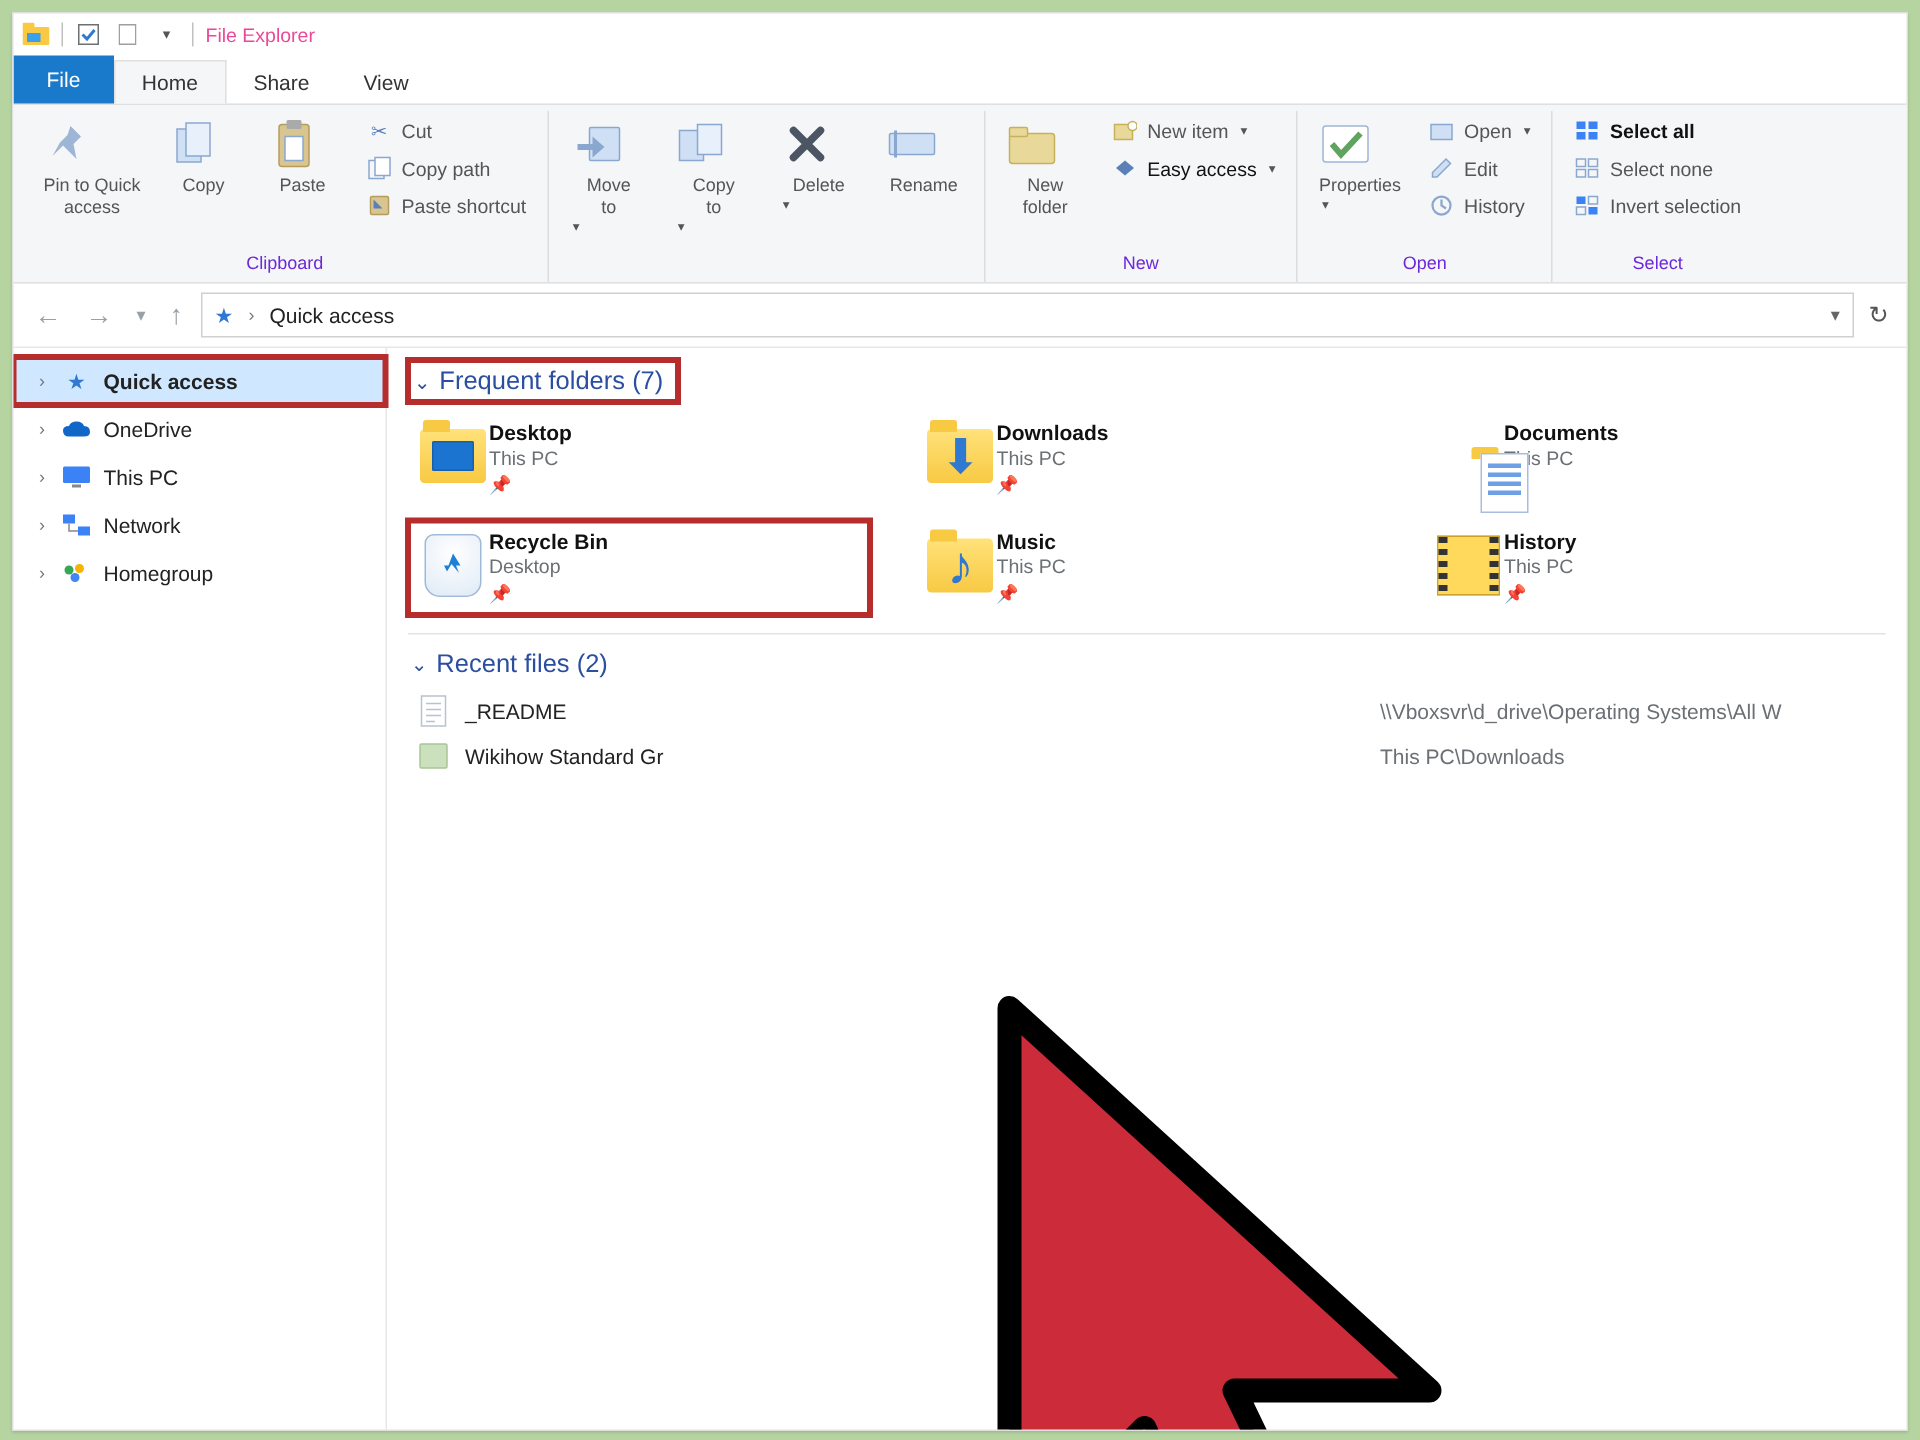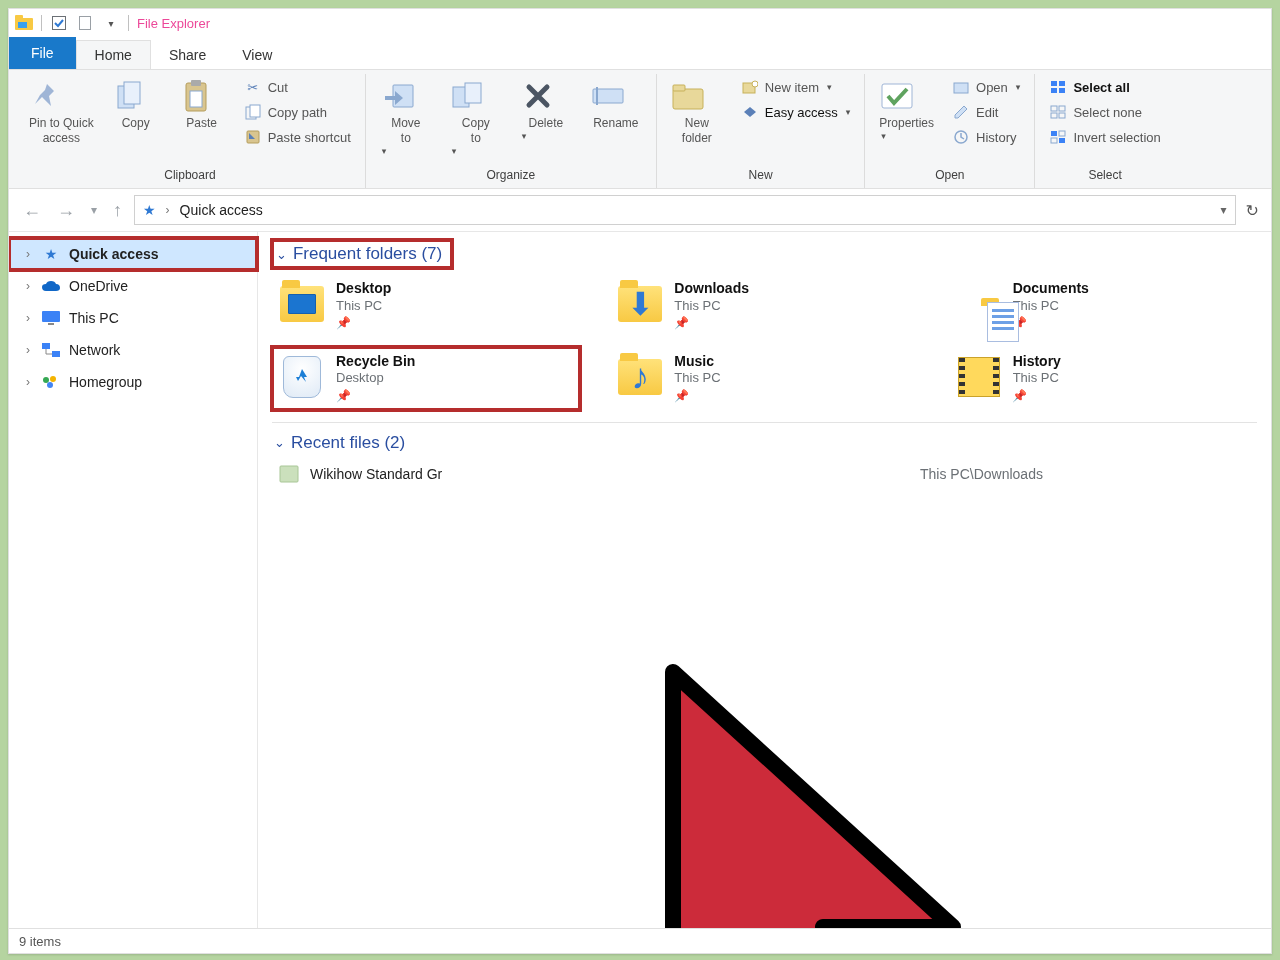--- a/index.html
+++ b/index.html
@@ -12,21 +12,21 @@
 
 .tabs{display:flex;align-items:flex-end;height:32px;padding-left:0;}
 .tabs .tab{padding:6px 18px;font-size:14px;color:#333;cursor:default;}
 .tabs .tab.file{background:#1979ca;color:#fff;padding:8px 22px;}
 .tabs .tab.active{background:#f5f6f7;border-top:1px solid #e0e0e0;border-left:1px solid #e0e0e0;border-right:1px solid #e0e0e0;}
 
 .ribbon{background:#f5f6f7;border-top:1px solid #e0e0e0;border-bottom:1px solid #e0e0e0;padding:4px 6px 0;display:flex;gap:0;}
 .group{display:flex;flex-direction:column;align-items:stretch;padding:0 10px;border-right:1px solid #dcdcdc;}
 .group:last-child{border-right:none;}
 .group-body{display:flex;align-items:flex-start;gap:10px;min-height:90px;}
-.group-label{text-align:center;color:#404040;font-size:12px;padding:4px 0 6px;}
+.group-label{text-align:center;color:#6d28d9;font-size:12px;padding:4px 0 6px;}
 .rbtn{display:flex;flex-direction:column;justify-content:flex-start;width:auto;min-width:52px;padding:4px 4px 0;color:#6b7075;cursor:default;}
 .rbtn .ricon{width:36px;height:36px;display:flex;align-items:center;justify-content:center;}
 .rbtn .rlabel{font-size:12px;text-align:center;line-height:1.25;color:#555;margin-top:2px;}
 .rbtn.sm{min-width:48px;}
 .vstack{display:flex;flex-direction:column;gap:3px;}
 .srow{display:flex;align-items:center;gap:6px;color:#555;font-size:13px;padding:2px 4px;}
 .srow .sicon{width:18px;height:18px;display:flex;align-items:center;justify-content:center;color:#5b80b8;}
 .caret-down{font-size:9px;color:#555;margin-left:2px;}
 
 .navbar{display:flex;align-items:center;gap:8px;padding:6px 10px;border-bottom:1px solid #e7e7e7;}
@@ -42,21 +42,21 @@
 .sidebar{width:248px;border-right:1px solid #e7e7e7;padding-top:6px;}
 .tree-item{display:flex;align-items:center;gap:8px;padding:6px 8px 6px 14px;color:#222;font-size:14px;}
 .tree-item .exp{color:#777;font-size:12px;width:10px;text-align:center;}
 .tree-item .ticon{width:20px;height:20px;display:flex;align-items:center;justify-content:center;}
 .tree-item.selected{background:#cfe7ff;}
 .highlight-box{outline:4px solid #b52d2d;outline-offset:-2px;}
 .content{flex:1;padding:8px 14px 8px 14px;position:relative;overflow:hidden;}
 .section-head{display:flex;align-items:center;gap:6px;color:#2a4ea0;font-size:17px;padding:6px 2px;}
 .section-head .chev{font-size:13px;}
 .grid{display:grid;grid-template-columns:repeat(3,1fr);gap:10px 30px;margin-top:6px;}
-.item{display:flex;align-items:flex-start;gap:10px;padding:6px;}
+.item{display:flex;align-items:flex-start;padding:6px;}
 .item .ficon{width:48px;height:48px;display:flex;align-items:center;justify-content:center;}
 .item .meta{display:flex;flex-direction:column;line-height:1.25;}
 .item .name{font-weight:600;color:#111;font-size:14px;}
 .item .sub{color:#6b7075;font-size:13px;}
 .item .pin{color:#6b7075;font-size:12px;margin-top:2px;}
 hr.sec{border:none;border-top:1px solid #e3e3e3;margin:12px 0 4px;}
 .recent-row{display:flex;align-items:center;gap:10px;padding:4px 6px;}
 .recent-row .ricon2{width:22px;height:22px;display:flex;align-items:center;justify-content:center;}
 .recent-row .rname{flex:0 0 600px;color:#222;font-size:14px;}
 .recent-row .rpath{color:#6b7075;font-size:14px;}
@@ -210,21 +210,20 @@
         <div class="rbtn">
           <span class="ricon">
               <svg width="34" height="26">
                 <rect x="2" y="6" width="30" height="14" rx="1" fill="#cfe0f5" stroke="#8aa8cf"></rect>
                 <rect x="5" y="4" width="2" height="18" fill="#8aa8cf"></rect>
               </svg>
             </span>
           <span class="rlabel">Rename</span>
         </div>
       </div>
-      <div class="group-label">Organize</div>
     </div>
 
     <div class="group">
       <div class="group-body">
         <div class="rbtn">
           <span class="ricon">
               <svg width="36" height="30">
                 <rect x="2" y="8" width="30" height="20" rx="2" fill="#e8d89a" stroke="#c7b15a"></rect>
                 <rect x="2" y="4" width="12" height="6" rx="1" fill="#e8d89a" stroke="#c7b15a"></rect>
               </svg>
@@ -497,33 +496,40 @@
 
       <hr class="sec">
 
       <div class="section-head">
         <span class="chev">⌄</span>
         <span>Recent files (2)</span>
       </div>
 
       <div class="recent-row">
         <span class="ricon2">
+            <svg width="18" height="22">
+              <rect x="1" y="1" width="16" height="20" fill="#fff" stroke="#b8c2d0"></rect>
+              <path d="M4 6 H14 M4 10 H14 M4 14 H14 M4 18 H10" stroke="#b8c2d0"></path>
+            </svg>
+          </span>
+        <span class="rname">_README</span>
+        <span class="rpath">\\Vboxsvr\d_drive\Operating Systems\All W</span>
+      </div>
+      <div class="recent-row">
+        <span class="ricon2">
             <svg width="20" height="18">
               <rect x="1" y="1" width="18" height="16" rx="1" fill="#cbe0bc" stroke="#a8c696"></rect>
             </svg>
           </span>
         <span class="rname">Wikihow Standard Gr</span>
         <span class="rpath">This PC\Downloads</span>
       </div>
 
       
       <div class="cursor-overlay">
         <svg width="360" height="460" viewBox="0 0 360 460">
           <path d="M20 10 L20 380 L110 290 L175 430 L235 400 L170 265 L300 265 Z" fill="#cc2b3a" stroke="#000" stroke-width="16" stroke-linejoin="round"></path>
         </svg>
       </div>
     </div>
   </div>
 
-  <div class="statusbar">
-    <span>9 items</span>
-  </div>
 </div>
 
 </body></html>

